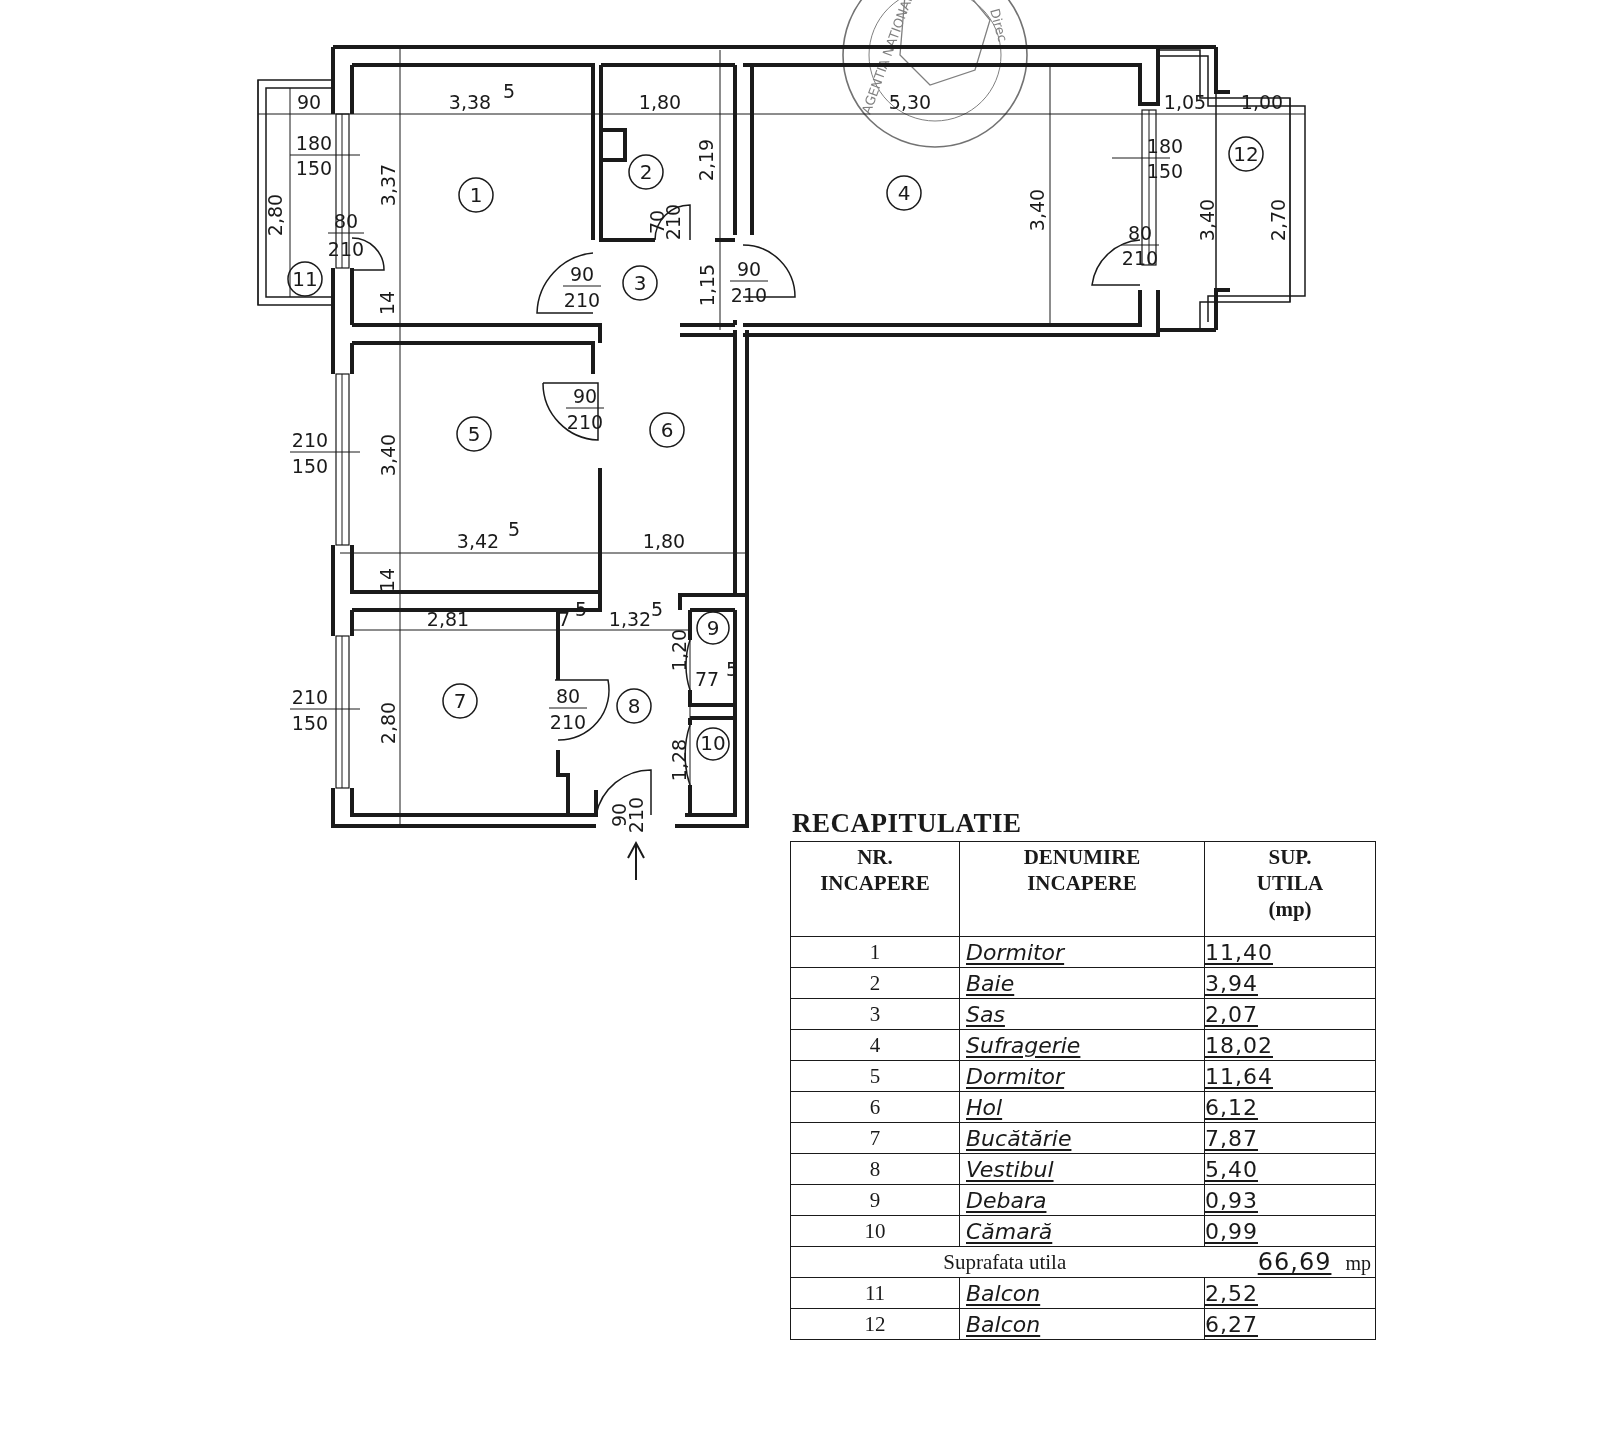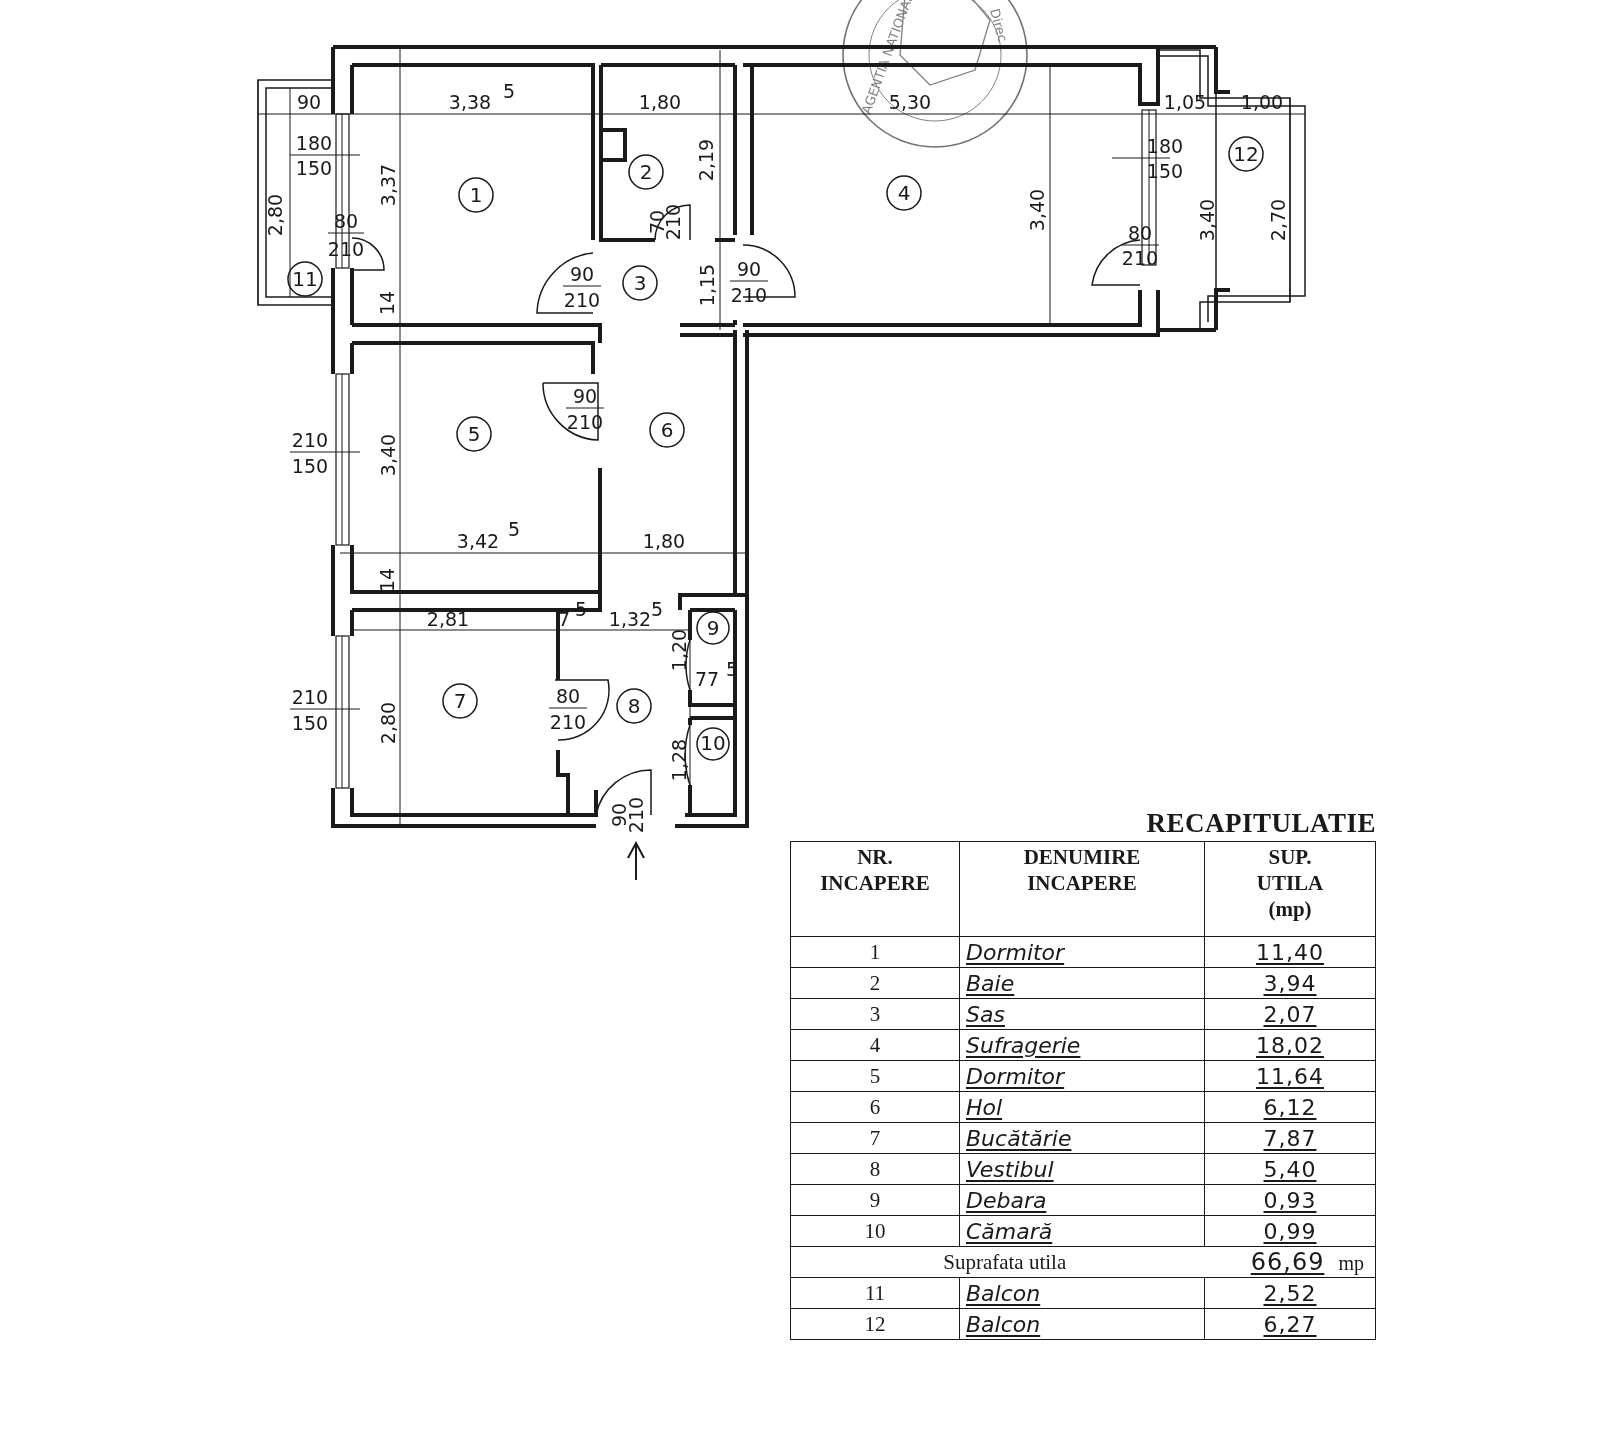--- a/index.html
+++ b/index.html
@@ -6,29 +6,29 @@
   body { width: 1600px; height: 1440px; position: relative; overflow: hidden; font-family: "DejaVu Sans", sans-serif; color: #1a1a1a; }
   #plan { position: absolute; left: 0; top: 0; }
   .dim { font-family: "DejaVu Sans", sans-serif; font-size: 19px; fill: #1a1a1a; }
   .room-num { font-family: "DejaVu Sans", sans-serif; font-size: 20px; fill: #1a1a1a; }
   .stamp-text { font-family: "DejaVu Sans", sans-serif; font-size: 13px; fill: #555; }
   .wall { fill: none; stroke: #1a1a1a; stroke-width: 4; }
   .thin { fill: none; stroke: #1a1a1a; stroke-width: 1.5; }
   .hair { fill: none; stroke: #1a1a1a; stroke-width: 1; }
 
   #recap { position: absolute; left: 790px; top: 808px; width: 586px; }
-  #recap-title { text-align: right; font-family: "Liberation Serif", serif; font-weight: bold; font-size: 27px; letter-spacing: 0.5px; margin-bottom: 2px; padding-left: 2px; }
+  #recap-title { text-align: left; font-family: "Liberation Serif", serif; font-weight: bold; font-size: 27px; letter-spacing: 0.5px; margin-bottom: 2px; padding-left: 2px; }
   table.recap { border-collapse: collapse; width: 586px; font-family: "Liberation Serif", serif; font-size: 21px; }
   table.recap td, table.recap th { border: 1.5px solid #1a1a1a; padding: 0; height: 30px; }
   table.recap th { font-weight: bold; font-size: 21px; line-height: 26px; padding-top: 2px; vertical-align: top; height: 92px; }
   table.recap td.nr { text-align: center; width: 168px; }
   table.recap td.name { width: 238px; font-family: "DejaVu Sans", sans-serif; font-style: oblique; font-size: 22px; padding-left: 6px; text-decoration: underline; text-underline-offset: 3px; margin-left: 15px; }
-  table.recap td.area { text-align: center; font-family: "DejaVu Sans", sans-serif; font-size: 22px; text-decoration: underline; text-underline-offset: 3px; letter-spacing: 1px; }
+  table.recap td.area { font-family: "DejaVu Sans", sans-serif; font-size: 22px; text-decoration: underline; text-underline-offset: 3px; letter-spacing: 1px; }
   table.recap td.sum-label { padding-left: 14px; }
-  table.recap td.sum-val { text-align: right; padding-right: 11px; }
+  table.recap td.sum-val { text-align: right; padding-right: 4px; }
   .sum-num { font-family: "DejaVu Sans", sans-serif; font-size: 24px; text-decoration: underline; text-underline-offset: 3px; letter-spacing: 1px; margin-right: 14px; }
   .sum-unit { font-family: "Liberation Serif", serif; font-size: 20px; }
 </style>
 </head>
 <body>
 
 <svg id="plan" width="1600" height="880" viewBox="0 0 1600 880" xmlns="http://www.w3.org/2000/svg">
 
   <g opacity="0.75">
     <circle cx="935" cy="55" r="92" fill="none" stroke="#444" stroke-width="1.6"></circle>

